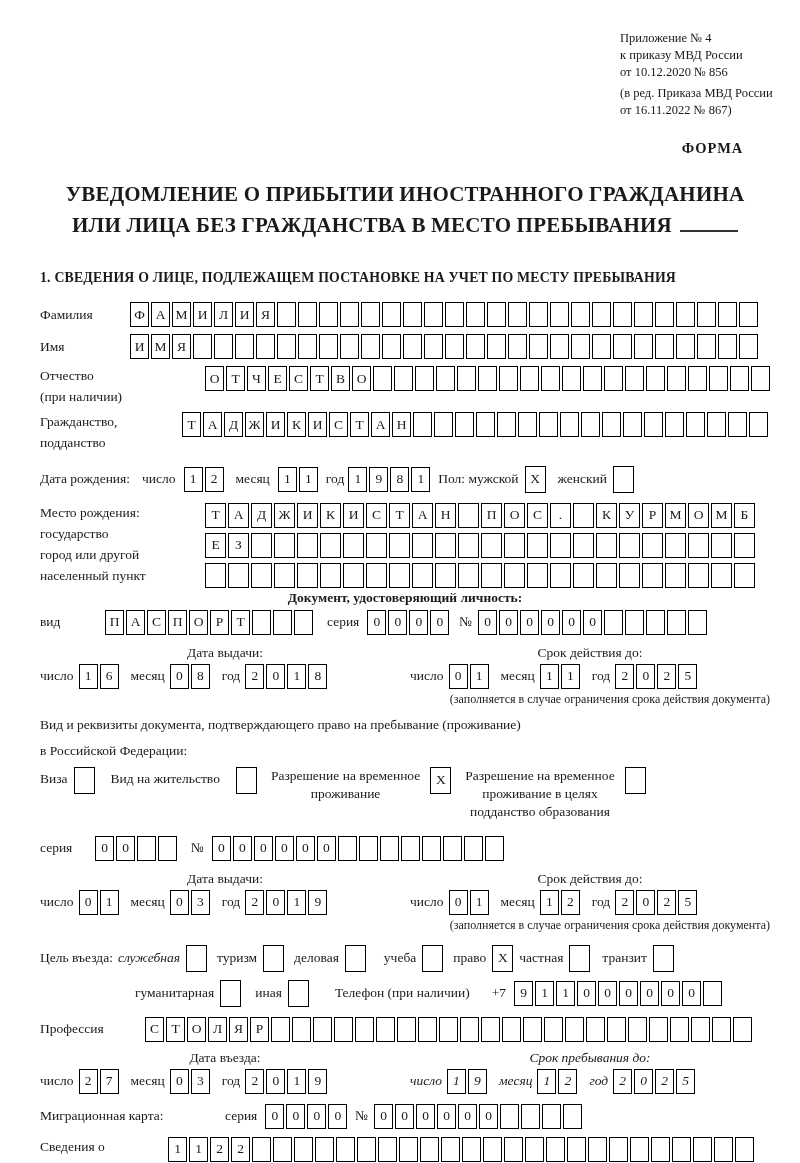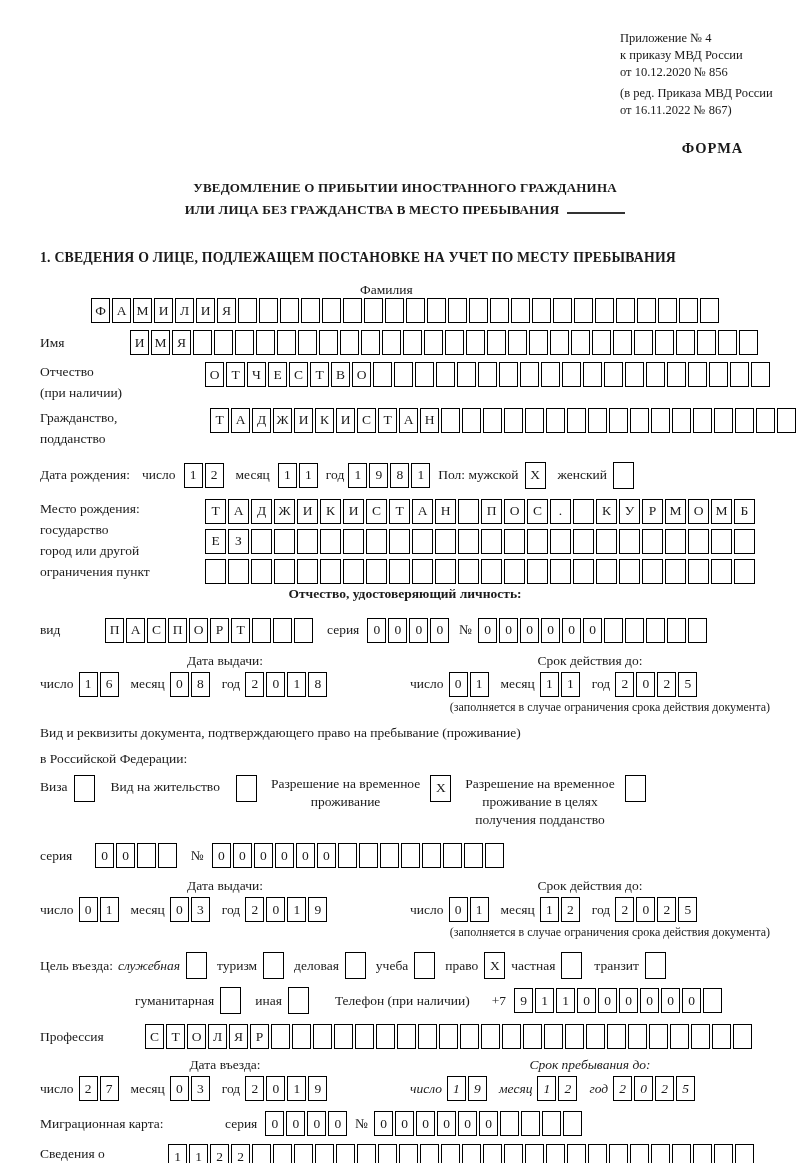--- a/index.html
+++ b/index.html
@@ -7,21 +7,21 @@
     width:800px;min-height:1163px;
     font-family:"Liberation Serif","DejaVu Serif",serif;
     color:#1a1a1a;font-size:13.5px;
     box-sizing:border-box;
     padding:30px 30px 30px 40px;
   }
   .hdr-block{margin-left:580px;width:185px;line-height:1.35;font-size:12.5px;white-space:nowrap;}
   .hdr-block .ed{margin-top:4px;}
   .forma{margin-left:580px;width:185px;text-align:center;font-weight:bold;font-size:14.5px;letter-spacing:1px;margin-top:22px;}
   .title{
-    text-align:center;font-weight:bold;font-size:13px;line-height:1.45;margin-top:22px;letter-spacing:.2px;
+    text-align:center;font-weight:bold;font-size:21px;line-height:1.45;margin-top:22px;letter-spacing:.2px;
   }
   .title .uline{display:inline-block;width:58px;border-bottom:2px solid #333;height:14px;margin-left:8px;}
   .sec1{font-weight:bold;font-size:13.8px;margin-top:30px;letter-spacing:.2px;}
   .row{display:flex;align-items:center;margin-top:7px;}
   .cells{display:flex;gap:2px;flex-wrap:nowrap;}
   .cell{
     width:17px;height:23px;border:1.6px solid #000;background:#fff;
     display:flex;align-items:center;justify-content:center;
     font-size:13.5px;flex:0 0 auto;box-sizing:content-box;
   }
@@ -54,21 +54,21 @@
 </div>
 <div class="forma">ФОРМА</div>
 
 <div class="title">
   <div>УВЕДОМЛЕНИЕ О ПРИБЫТИИ ИНОСТРАННОГО ГРАЖДАНИНА</div>
   <div><span>ИЛИ ЛИЦА БЕЗ ГРАЖДАНСТВА В МЕСТО ПРЕБЫВАНИЯ</span><span class="uline"></span></div>
 </div>
 
 <div class="sec1">1. СВЕДЕНИЯ О ЛИЦЕ, ПОДЛЕЖАЩЕМ ПОСТАНОВКЕ НА УЧЕТ ПО МЕСТУ ПРЕБЫВАНИЯ</div>
 
-<div class="row" style="margin-top:16px;flex-direction:column;">
+<div class="row" style="margin-top:16px;">
   <span class="lbl" style="width:90px;">Фамилия</span>
   <span class="cells">
       <span class="cell">Ф</span>
       <span class="cell">А</span>
       <span class="cell">М</span>
       <span class="cell">И</span>
       <span class="cell">Л</span>
       <span class="cell">И</span>
       <span class="cell">Я</span>
       <span class="cell"></span>
@@ -162,21 +162,21 @@
       <span class="cell"></span>
       <span class="cell"></span>
       <span class="cell"></span>
       <span class="cell"></span>
       <span class="cell"></span>
       <span class="cell"></span>
       <span class="cell"></span>
     </span>
 </div>
 
-<div class="row" style="align-items:flex-start;margin-top:4px;gap:28px;">
+<div class="row" style="align-items:flex-start;margin-top:4px;">
   <span class="lblcol" style="width:142px;">
     <div>Гражданство,</div>
     <div>подданство</div>
   </span>
   <span class="cells">
       <span class="cell">Т</span>
       <span class="cell">А</span>
       <span class="cell">Д</span>
       <span class="cell">Ж</span>
       <span class="cell">И</span>
@@ -233,21 +233,21 @@
   <span class="cells cb">
       <span class="cell"></span>
     </span>
 </div>
 
 <div class="row" style="align-items:flex-start;margin-top:10px;">
   <span class="lblcol" style="width:165px;">
     <div>Место рождения:</div>
     <div>государство</div>
     <div>город или другой</div>
-    <div>ограничения пункт</div>
+    <div>населенный пункт</div>
   </span>
   <span class="stack">
     <span class="cells wide">
         <span class="cell">Т</span>
         <span class="cell">А</span>
         <span class="cell">Д</span>
         <span class="cell">Ж</span>
         <span class="cell">И</span>
         <span class="cell">К</span>
         <span class="cell">И</span>
@@ -317,22 +317,22 @@
         <span class="cell"></span>
         <span class="cell"></span>
         <span class="cell"></span>
         <span class="cell"></span>
         <span class="cell"></span>
         <span class="cell"></span>
       </span>
   </span>
 </div>
 
-<div class="center-bold" style="margin-top:2px;">Отчество, удостоверяющий личность:</div>
-<div class="row" style="margin-top:16px;">
+<div class="center-bold" style="margin-top:2px;">Документ, удостоверяющий личность:</div>
+<div class="row" style="margin-top:4px;">
   <span class="lbl" style="width:65px;">вид</span>
   <span class="cells">
       <span class="cell">П</span>
       <span class="cell">А</span>
       <span class="cell">С</span>
       <span class="cell">П</span>
       <span class="cell">О</span>
       <span class="cell">Р</span>
       <span class="cell">Т</span>
       <span class="cell"></span>
@@ -425,21 +425,21 @@
   <span class="opt2l">
     <div>Разрешение на временное</div>
     <div>проживание</div>
   </span>
   <span class="cells cb" style="margin-left:10px;">
       <span class="cell">X</span>
     </span>
   <span class="opt2l">
     <div>Разрешение на временное</div>
     <div>проживание в целях</div>
-    <div>получения подданство</div>
+    <div>подданство образования</div>
   </span>
   <span class="cells cb" style="margin-left:10px;">
       <span class="cell"></span>
     </span>
 </div>
 
 <div class="row" style="margin-top:14px;">
   <span class="lbl" style="width:55px;">серия</span>
   <span class="cells">
       <span class="cell">0</span>
@@ -521,21 +521,21 @@
       <span class="cell"></span>
     </span>
   <span class="lbl" style="margin-left:10px;">туризм</span>
   <span class="cells cb">
       <span class="cell"></span>
     </span>
   <span class="lbl" style="margin-left:10px;">деловая</span>
   <span class="cells cb">
       <span class="cell"></span>
     </span>
-  <span class="lbl" style="margin-left:10px;">учеба</span>
+  <span class="lbl" style="margin-left:18px;">учеба</span>
   <span class="cells cb">
       <span class="cell"></span>
     </span>
   <span class="lbl" style="margin-left:10px;">право</span>
   <span class="cells cb">
       <span class="cell">X</span>
     </span>
   <span class="lbl" style="margin-left:6px;">частная</span>
   <span class="cells cb">
       <span class="cell"></span>

